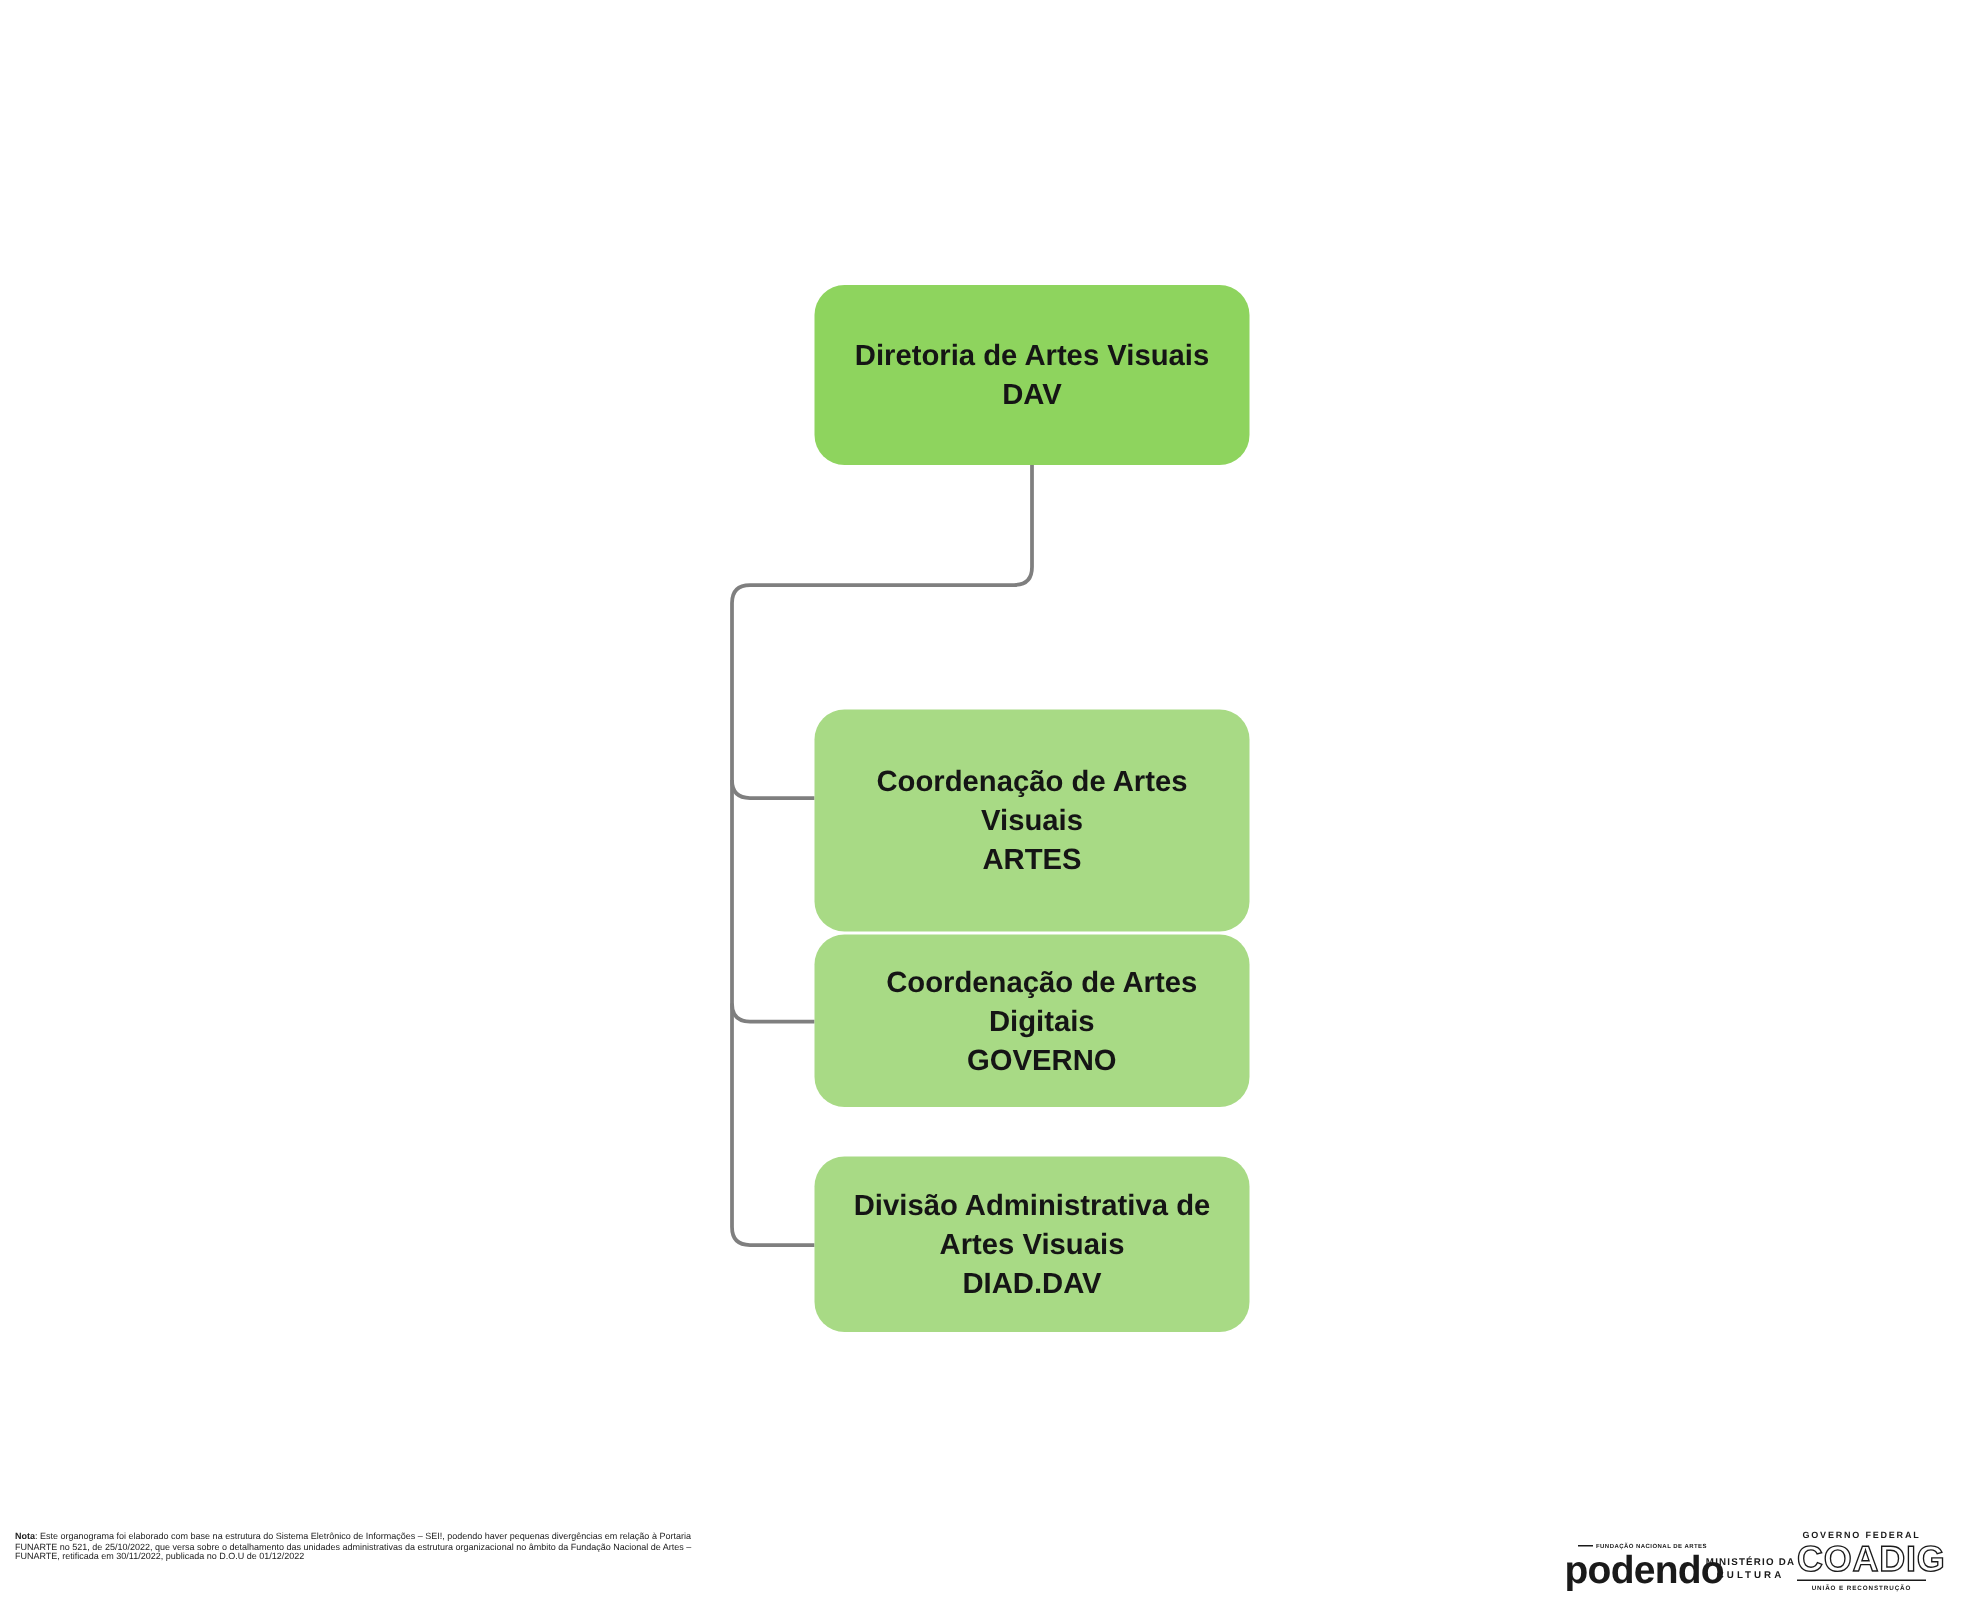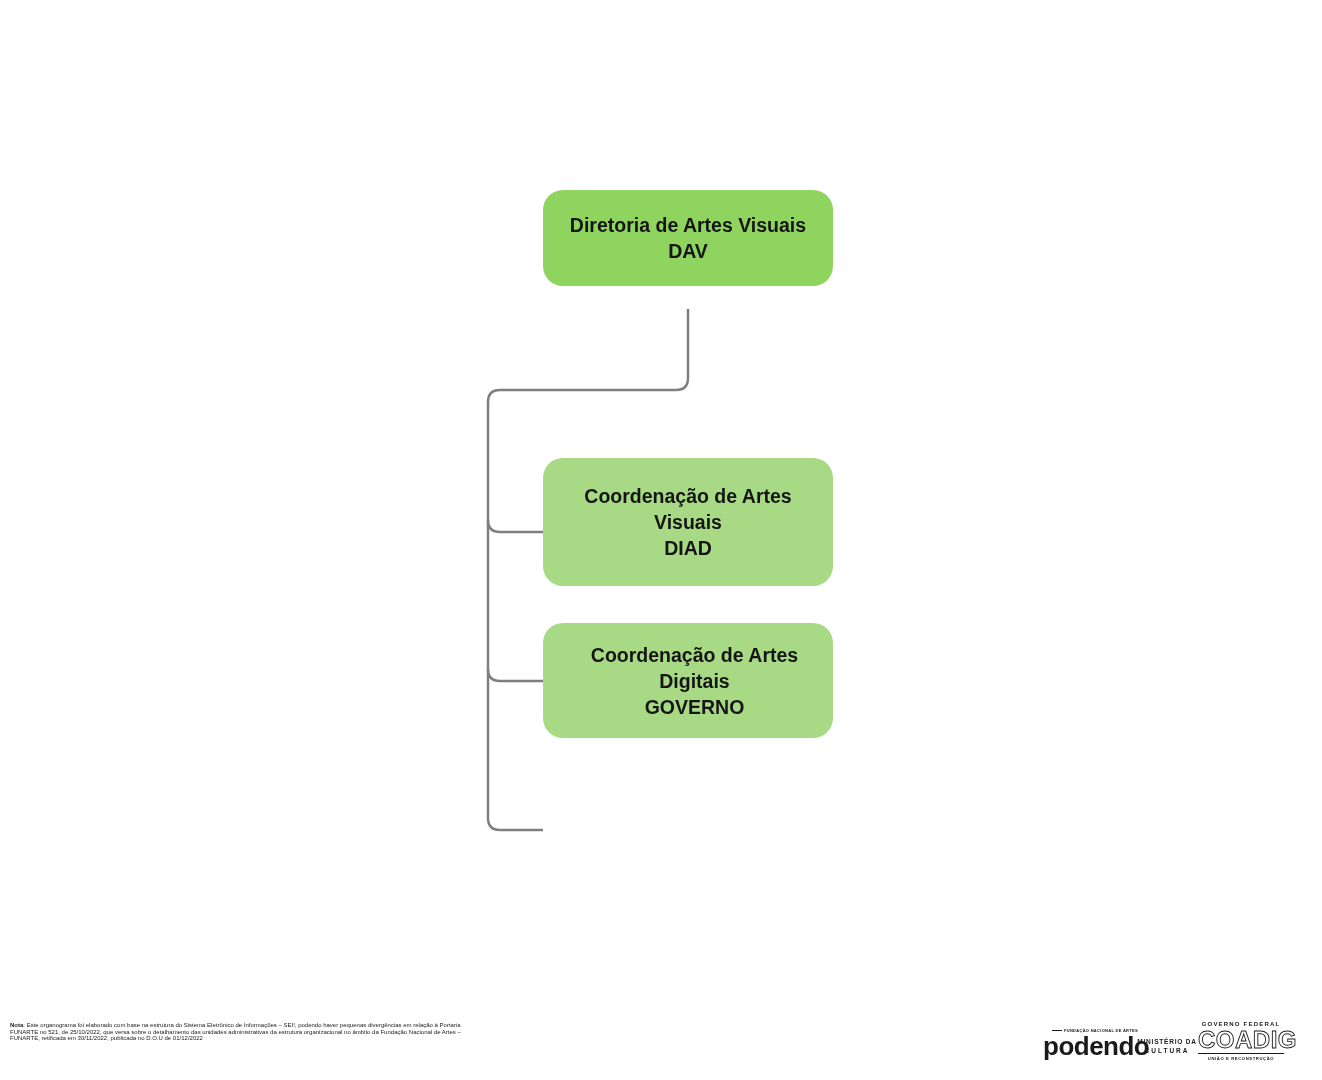--- a/index.html
+++ b/index.html
@@ -37,23 +37,23 @@
     align-items: center;
     justify-content: center;
     text-align: center;
     font-weight: bold;
     font-size: 19.5px;
     line-height: 26px;
     color: #151515;
     padding: 0 12px;
     box-sizing: border-box;
   }
-  .org-box.root  { top: 190px; height: 96px; background: #8ed45e; }
+  .org-box.root  { top: 190px; height: 120px; background: #8ed45e; }
   .org-box.child { background: #a8da85; }
-  .org-box.coav   { top: 458px; height: 128px; }
+  .org-box.coav   { top: 473px; height: 148px; }
   .org-box.coadig { top: 623px; height: 115px; padding-left: 25px; }
   .org-box.diad   { top: 771px; height: 117px; }
 
   
   .note {
     position: absolute;
     left: 10px;
     top: 1022px;
     width: 455px;
     font-size: 6px;
@@ -155,28 +155,32 @@
     <path d="M 488 669 Q 488 681 500 681 L 543 681"></path>
   </svg>
 
   <div class="org-box root">
     <div>Diretoria de Artes Visuais</div>
     <div>DAV</div>
   </div>
 
   <div class="org-box child coav">
     <div>Coordenação de Artes Visuais</div>
-    <div>DIAD</div>
+    <div>ARTES</div>
   </div>
 
   <div class="org-box child coadig">
     <div>Coordenação de Artes Digitais</div>
     <div>GOVERNO</div>
   </div>
 
+  <div class="org-box child diad">
+    <div>Divisão Administrativa de Artes Visuais</div>
+    <div>DIAD.DAV</div>
+  </div>
 
   <div class="note">
     <span class="note-label">Nota</span><span>: Este organograma foi elaborado com base na estrutura do Sistema Eletrônico de Informações – SEI!, podendo haver pequenas divergências em relação à Portaria FUNARTE no 521, de 25/10/2022, que versa sobre o detalhamento das unidades administrativas da estrutura organizacional no âmbito da Fundação Nacional de Artes – FUNARTE, retificada em 30/11/2022, publicada no D.O.U de 01/12/2022</span>
   </div>
 
   <div class="logo-funarte">
     <div class="funarte-small">FUNDAÇÃO NACIONAL DE ARTES</div>
     <div class="funarte-word">podendo</div>
   </div>
 

